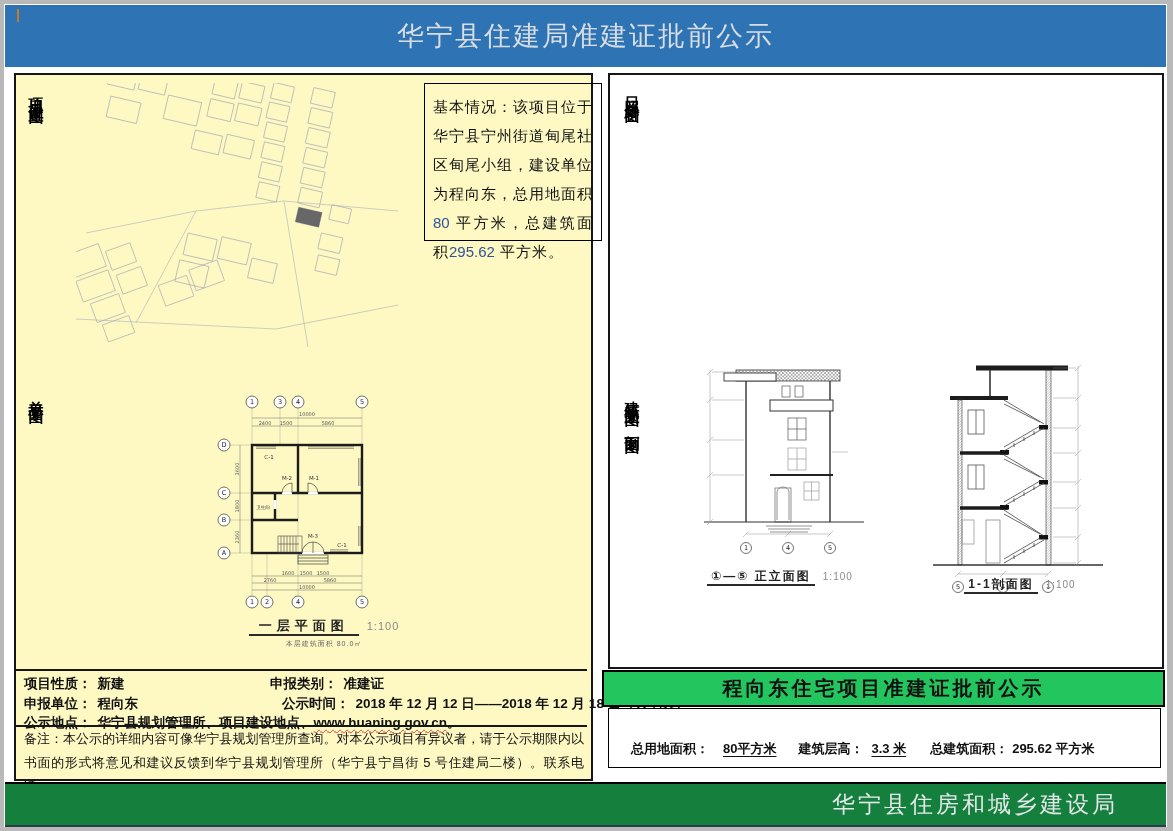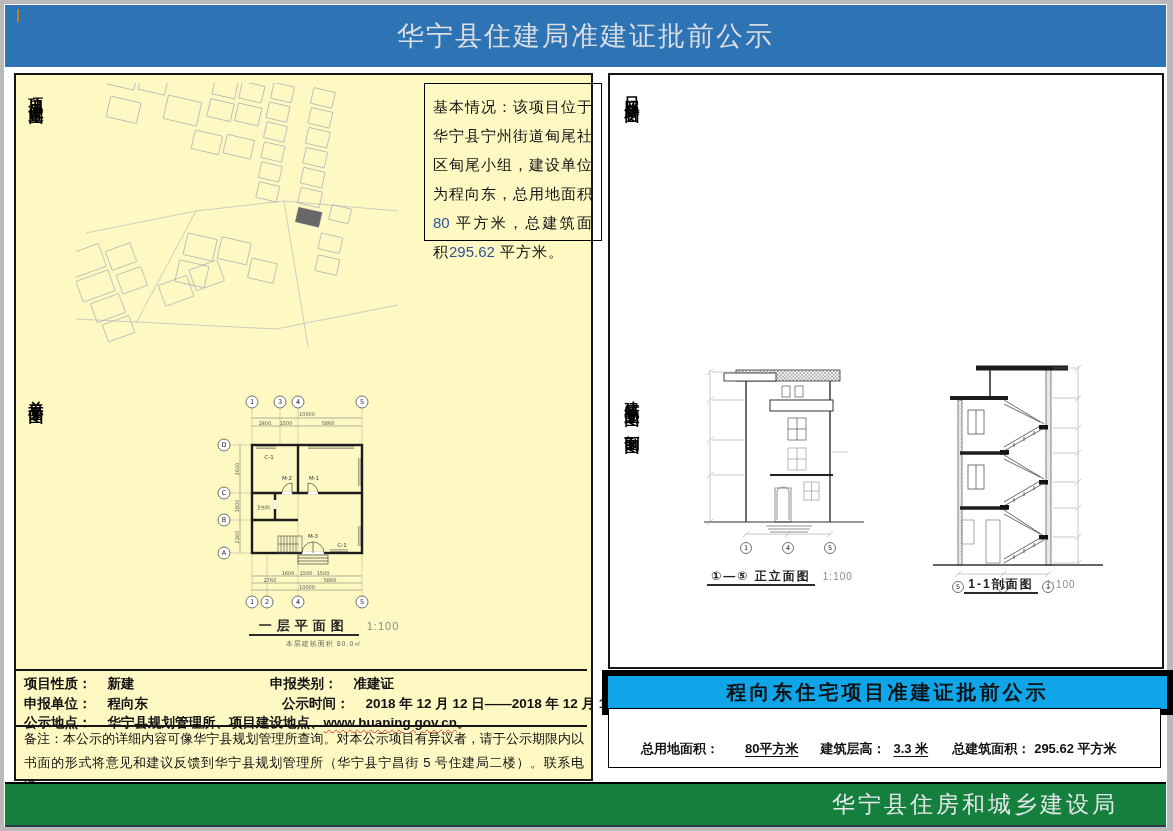--- a/index.html
+++ b/index.html
@@ -35,26 +35,26 @@
   .cap-main{font-weight:bold;font-size:13px;letter-spacing:5px;border-bottom:2.5px solid #2a2a2a;
             padding:0 10px 1px 10px;color:#222;}
   .cap-scale{color:#8a8a8a;font-size:11px;margin-left:8px;letter-spacing:1px;}
   .cap-note{font-size:7px;color:#666;margin-top:4px;letter-spacing:1px;}
   .cap-sm .cap-main{font-size:12px;letter-spacing:2px;border-bottom-width:2px;padding:0 4px 1px 4px;}
   .cap-sm .cap-scale{font-size:10px;}
 
   
   .hdiv{height:1.5px;background:#161616;left:0;width:571px;}
   .frow{font-size:13.5px;font-weight:bold;color:#111;height:18px;white-space:nowrap;}
-  .frow .fv{margin-left:16px;}
+  .frow .fv{margin-left:6px;}
   .url-spell{text-decoration:underline wavy #e03c31;text-decoration-thickness:1px;text-underline-offset:2px;}
   .remark{left:8px;top:652px;width:560px;font-size:13px;line-height:24px;text-align:justify;color:#111;}
 
   
-  .notice-box{left:602px;top:670px;width:559px;height:33px;border:6px solid #000000;background:#0ea5e9;}
+  .notice-box{left:602px;top:670px;width:559px;height:33px;border:2px solid #000000;background:#22c55e;}
   .notice-title{width:100%;text-align:center;line-height:33px;font-size:20px;font-weight:bold;letter-spacing:3px;}
   .ind-box{left:608px;top:708px;width:551px;height:58px;border:1.5px solid #000;background:#fff;}
   .ind-title{width:100%;text-align:center;font-size:14px;font-weight:bold;top:6px;position:absolute;letter-spacing:1px;}
   .ind-row{position:absolute;left:0;top:31px;width:100%;font-size:13px;font-weight:bold;white-space:nowrap;}
   .u{text-decoration:underline;text-underline-offset:3px;}
 
   svg text{font-family:"DejaVu Sans","Liberation Sans",sans-serif;}
   .dim{font-size:5px;fill:#555;}
   .bub{font-size:6.5px;fill:#222;text-anchor:middle;}
   .room{font-size:5.5px;fill:#333;text-anchor:middle;}
@@ -432,20 +432,20 @@
       <span class="cap-main">1-1剖面图</span><span class="cap-scale">1:100</span>
     </div>
   </div>
 
   <div class="notice-box abs">
     <div class="notice-title">程向东住宅项目准建证批前公示</div>
   </div>
 
   <div class="ind-box abs">
     <div class="ind-row">
-      <span style="margin-left:32px;text-align:center;">总用地面积：</span><span class="u" style="margin-left:26px;">80平方米</span><span style="margin-left:22px;">建筑层高：</span><span class="u" style="margin-left:8px;">3.3 米</span><span style="margin-left:24px;">总建筑面积：</span><span style="margin-left:4px;margin-top:28px;">295.62 平方米</span>
+      <span style="margin-left:22px;text-align:center;">总用地面积：</span><span class="u" style="margin-left:14px;">80平方米</span><span style="margin-left:22px;">建筑层高：</span><span class="u" style="margin-left:8px;">3.3 米</span><span style="margin-left:24px;">总建筑面积：</span><span style="margin-left:4px;margin-top:28px;">295.62 平方米</span>
     </div>
   </div>
 
   <div class="footer-bar abs">
     <div class="footer-title">华宁县住房和城乡建设局</div>
   </div>
 </div>
 
 </body></html>

